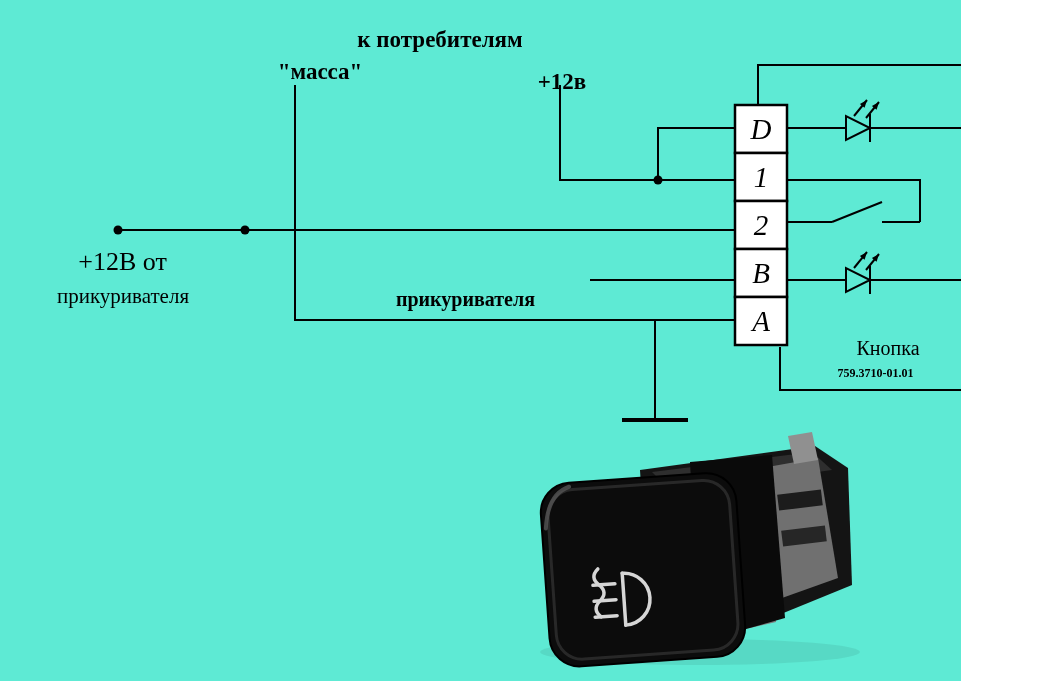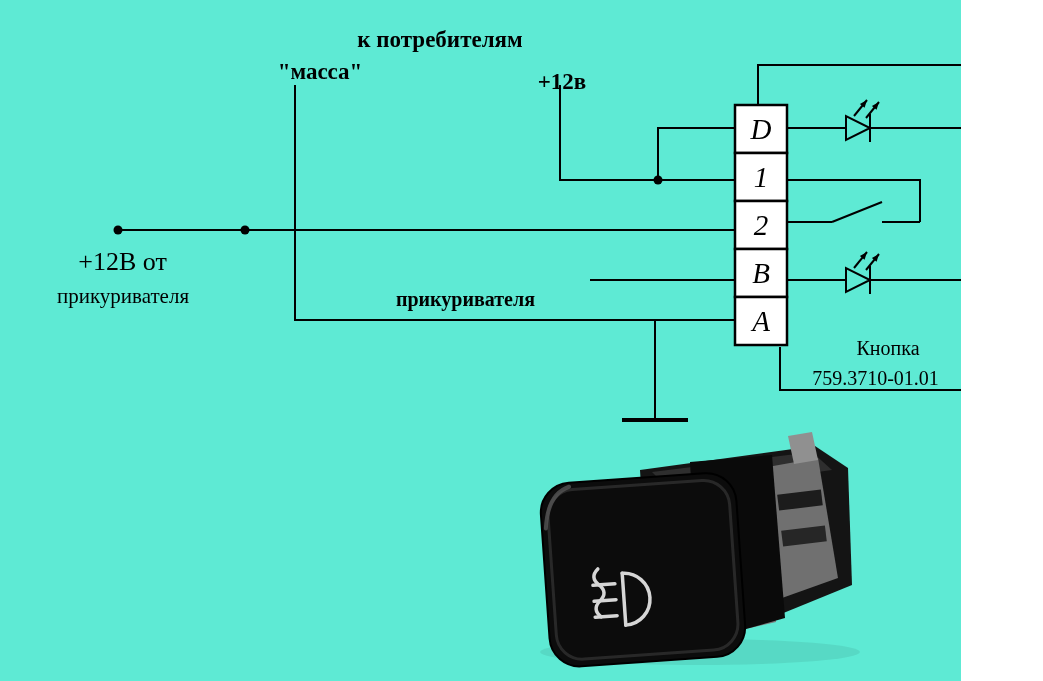--- a/index.html
+++ b/index.html
@@ -107,21 +107,21 @@
   <div class="lbl b" style="left:325px;top:26px;width:230px;font-size:23px;">к потребителям</div>
   <div class="lbl b" style="left:258px;top:58px;width:124px;font-size:23px;">"масса"</div>
   <div class="lbl b" style="left:512px;top:58px;width:100px;font-size:23px;margin-top:10px;">+12в</div>
 
   <div class="lbl" style="left:30px;top:246px;width:185px;font-size:26px;">+12В от</div>
   <div class="lbl" style="left:18px;top:283px;width:210px;font-size:21px;">прикуривателя</div>
 
   <div class="lbl b" style="left:368px;top:287px;width:195px;font-size:20px;">прикуривателя</div>
 
   <div class="lbl" style="left:828px;top:336px;width:120px;font-size:20px;">Кнопка</div>
-  <div class="lbl" style="left:783px;top:366px;width:185px;font-size:20px;">759.3710-01.01</div>
+  <div class="lbl" style="left:783px;top:366px;width:185px;font-size:12px;font-weight:bold;">759.3710-01.01</div>
 
   <div class="pin" style="top:105px;">D</div>
   <div class="pin" style="top:153px;">1</div>
   <div class="pin" style="top:201px;">2</div>
   <div class="pin" style="top:249px;">B</div>
   <div class="pin" style="top:297px;">A</div>
 
 </div>
 
 </body></html>

